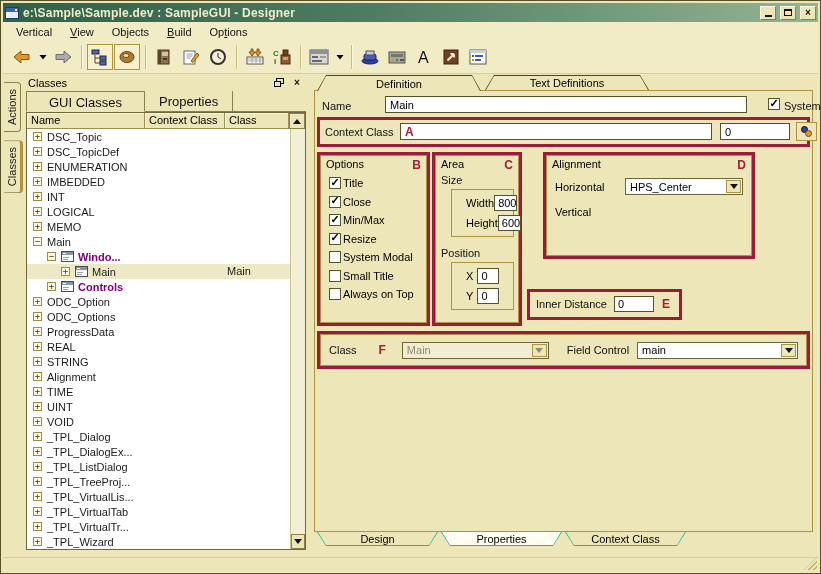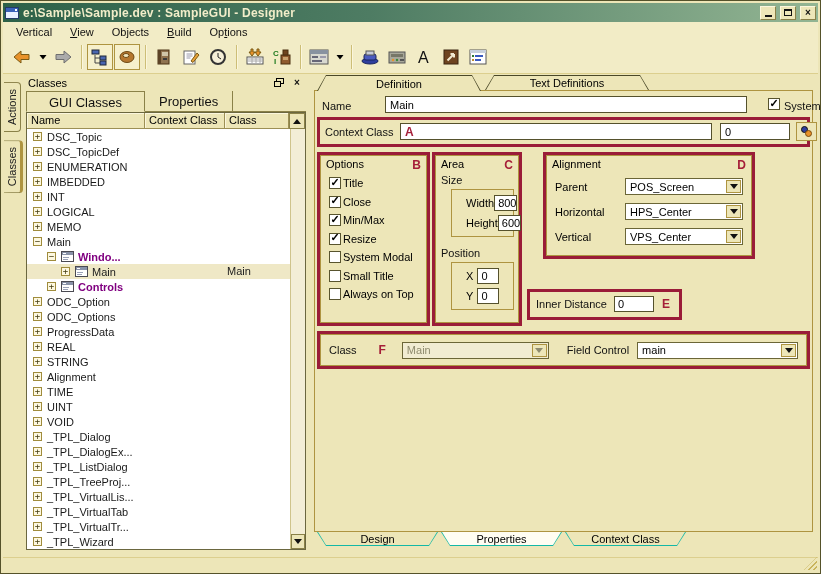--- a/index.html
+++ b/index.html
@@ -548,45 +548,30 @@
           </div>
         </div>
 
         <div class="rbox" style="left:228px;top:61px;width:212px;height:107px">
           <div class="gwrap">
             <div class="ghead">
               <span>Alignment</span>
               <span class="ann">D</span>
             </div>
             <div class="frow" style="padding:0 8px;height:25px">
-                <span style="width:70px">Parent</span>
-                <span class="combo" style="flex:1">
-                  <span>POS_Screen</span>
-                  <span class="btn">
-                    <span class="tri-down"></span>
-                  </span>
-                </span>
-              </div>
-            <div class="frow" style="padding:0 8px;height:25px">
                 <span style="width:70px">Horizontal</span>
                 <span class="combo" style="flex:1">
                   <span>HPS_Center</span>
                   <span class="btn">
                     <span class="tri-down"></span>
                   </span>
                 </span>
               </div>
             <div class="frow" style="padding:0 8px;height:25px">
                 <span style="width:70px">Vertical</span>
-                <span class="combo" style="flex:1">
-                  <span>VPS_Center</span>
-                  <span class="btn">
-                    <span class="tri-down"></span>
-                  </span>
-                </span>
               </div>
           </div>
         </div>
 
         <div class="rbox" style="left:212px;top:198px;width:155px;height:31px">
           <span class="lbl" style="left:6px;top:6px">Inner Distance</span>
           <span class="sfield" style="position:absolute;left:84px;top:4px;width:40px">0</span>
           <span class="ann" style="position:absolute;left:132px;top:5px">E</span>
         </div>
 

